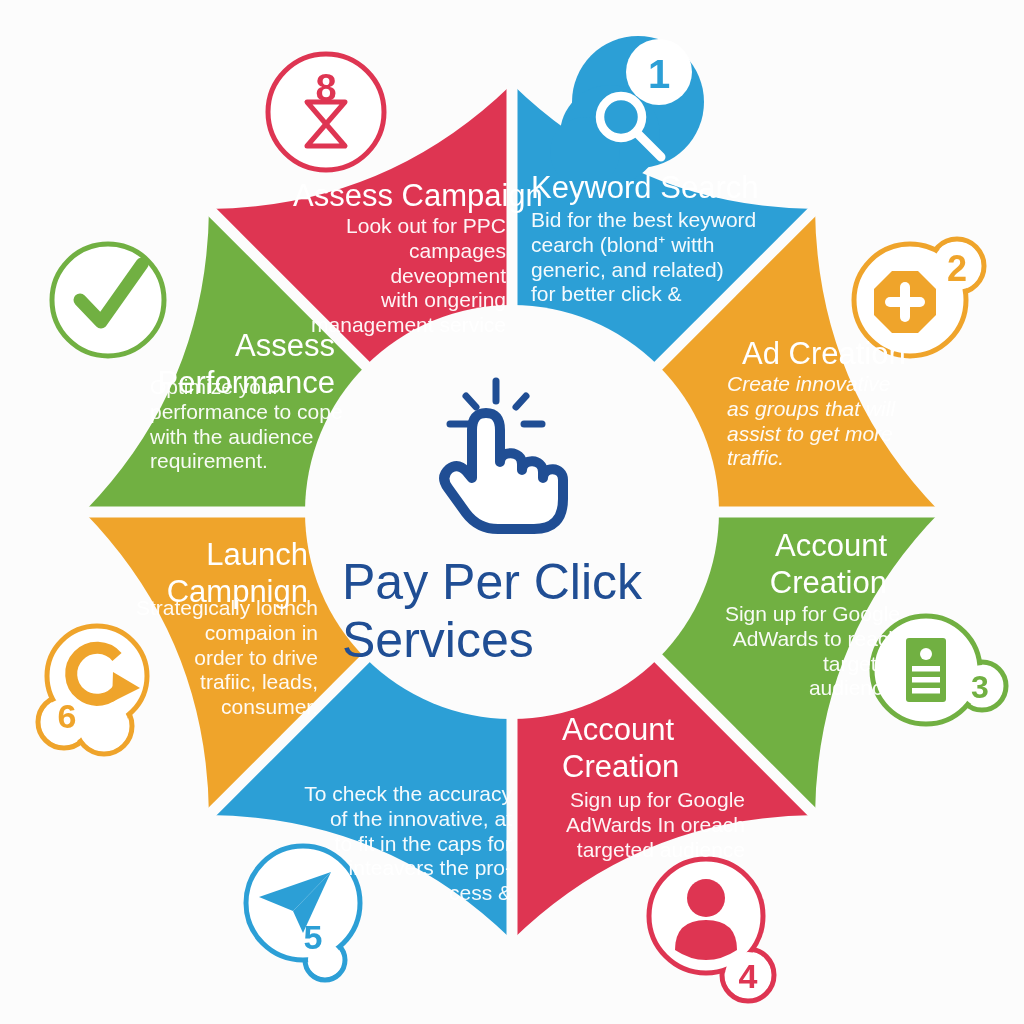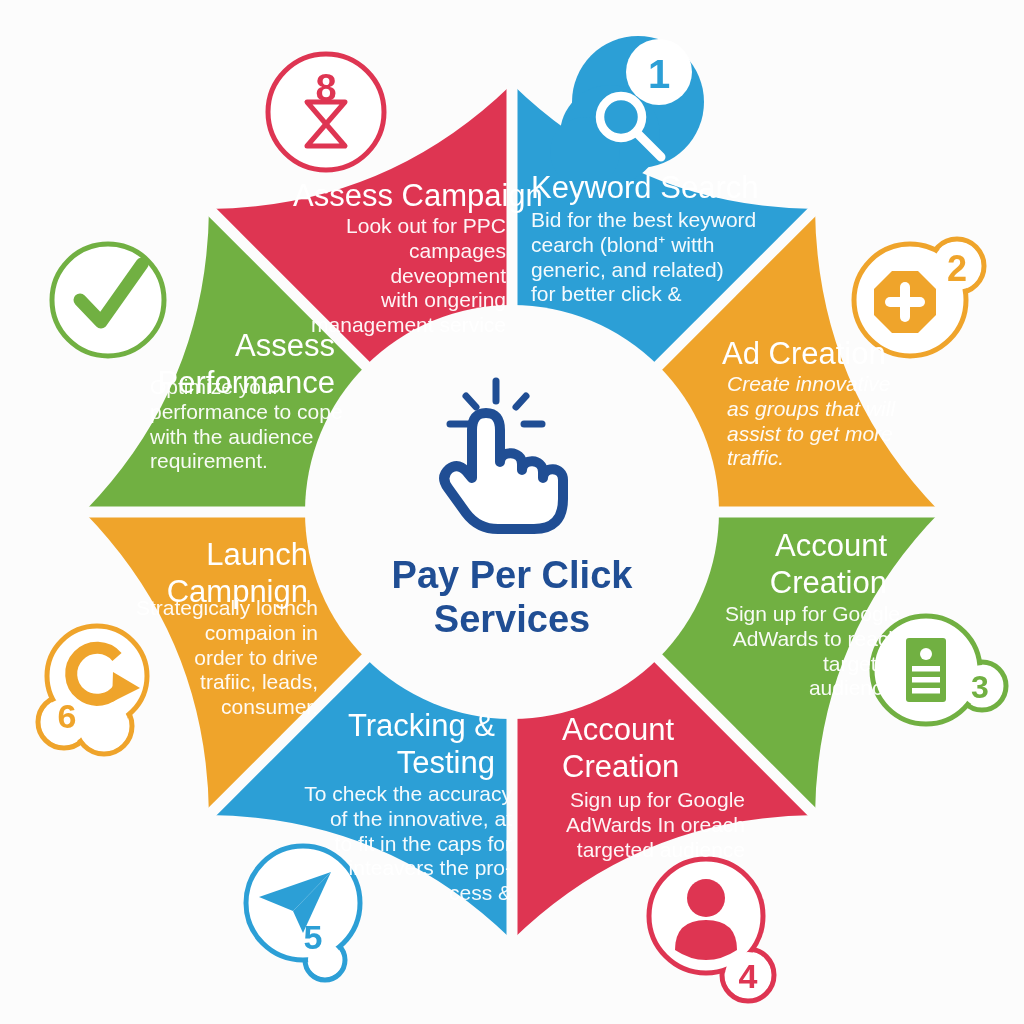--- a/index.html
+++ b/index.html
@@ -8,22 +8,22 @@
   }
   html,body{margin:0;padding:0;background:var(--bg);}
   .stage{position:relative;width:1024px;height:1024px;background:var(--bg);
          font-family:"Liberation Sans",sans-serif;overflow:hidden;}
   .stage svg{position:absolute;left:0;top:0;}
   .seg-title{position:absolute;color:#ffffff;font-size:31px;line-height:1.18;
              white-space:pre-line;}
   .seg-body{position:absolute;color:rgba(255,255,255,.95);font-size:21px;
             line-height:1.18;white-space:pre-line;}
   .ta-c{text-align:right;}
-  .center-title{position:absolute;left:342px;top:553px;width:340px;text-align:center;
-                color:var(--navy);font-size:38px;font-weight:bold;line-height:1.16;
+  .center-title{position:absolute;left:342px;top:553px;width:340px;
+                color:var(--navy);font-size:50px;font-weight:normal;line-height:1.16;
                 white-space:pre-line;}
   .num{font-family:"Liberation Sans",sans-serif;font-weight:bold;
        text-anchor:middle;dominant-baseline:central;}
   .bubble{fill:#ffffff;stroke-width:5px;}
   .sb{stroke:var(--blue)} .so{stroke:var(--orange)} .sg{stroke:var(--green)} .sr{stroke:var(--red)}
   .fb{fill:var(--blue)} .fo{fill:var(--orange)} .fg{fill:var(--green)} .fr{fill:var(--red)}
 </style>
 </head>
 <body>
 
@@ -159,41 +159,39 @@
                Q 472 413 486 413 Z" fill="#ffffff" stroke="#204E94" stroke-width="10" stroke-linejoin="round"></path>
     </g>
   </svg>
 
   <div class="seg-title" style="left:531px;top:170px;width:260px;">Keyword Search</div>
   <div class="seg-body" style="left:531px;top:208px;width:230px;">Bid for the best keyword
 cearch (blond⁺ witth
 generic, and related)
 for better click &amp;</div>
 
-  <div class="seg-title" style="left:722px;top:336px;width:190px;">Ad Creation</div>
+  <div class="seg-title" style="left:742px;top:336px;width:190px;">Ad Creation</div>
   <div class="seg-body" style="left:727px;top:372px;width:200px;font-style:italic;">Create innovative
 as groups that will
 assist to get more
 traffic.</div>
 
   <div class="seg-title ta-c" style="left:712px;top:528px;width:175px;">Account
 Creation</div>
   <div class="seg-body ta-c" style="left:700px;top:602px;width:200px;">Sign up for Google
 AdWards to reach
 targeted
 audience.</div>
 
   <div class="seg-title" style="left:562px;top:712px;width:180px;">Account
 Creation</div>
   <div class="seg-body ta-c" style="left:540px;top:788px;width:205px;">Sign up for Google
 AdWards In oreach
 targeted audience</div>
 
-  <div class="seg-title ta-c" style="left:300px;top:708px;width:195px;">Tracking &amp;
-Testing</div>
   <div class="seg-body ta-c" style="left:282px;top:782px;width:230px;">To check the accuracy
 of the innovative, at
 to fit in the caps for
 inteavers the pro-
 cess &amp;</div>
 
   <div class="seg-title ta-c" style="left:118px;top:537px;width:190px;">Launch
 Campnign</div>
   <div class="seg-body ta-c" style="left:128px;top:596px;width:190px;">Strategically lounch
 compaion in

